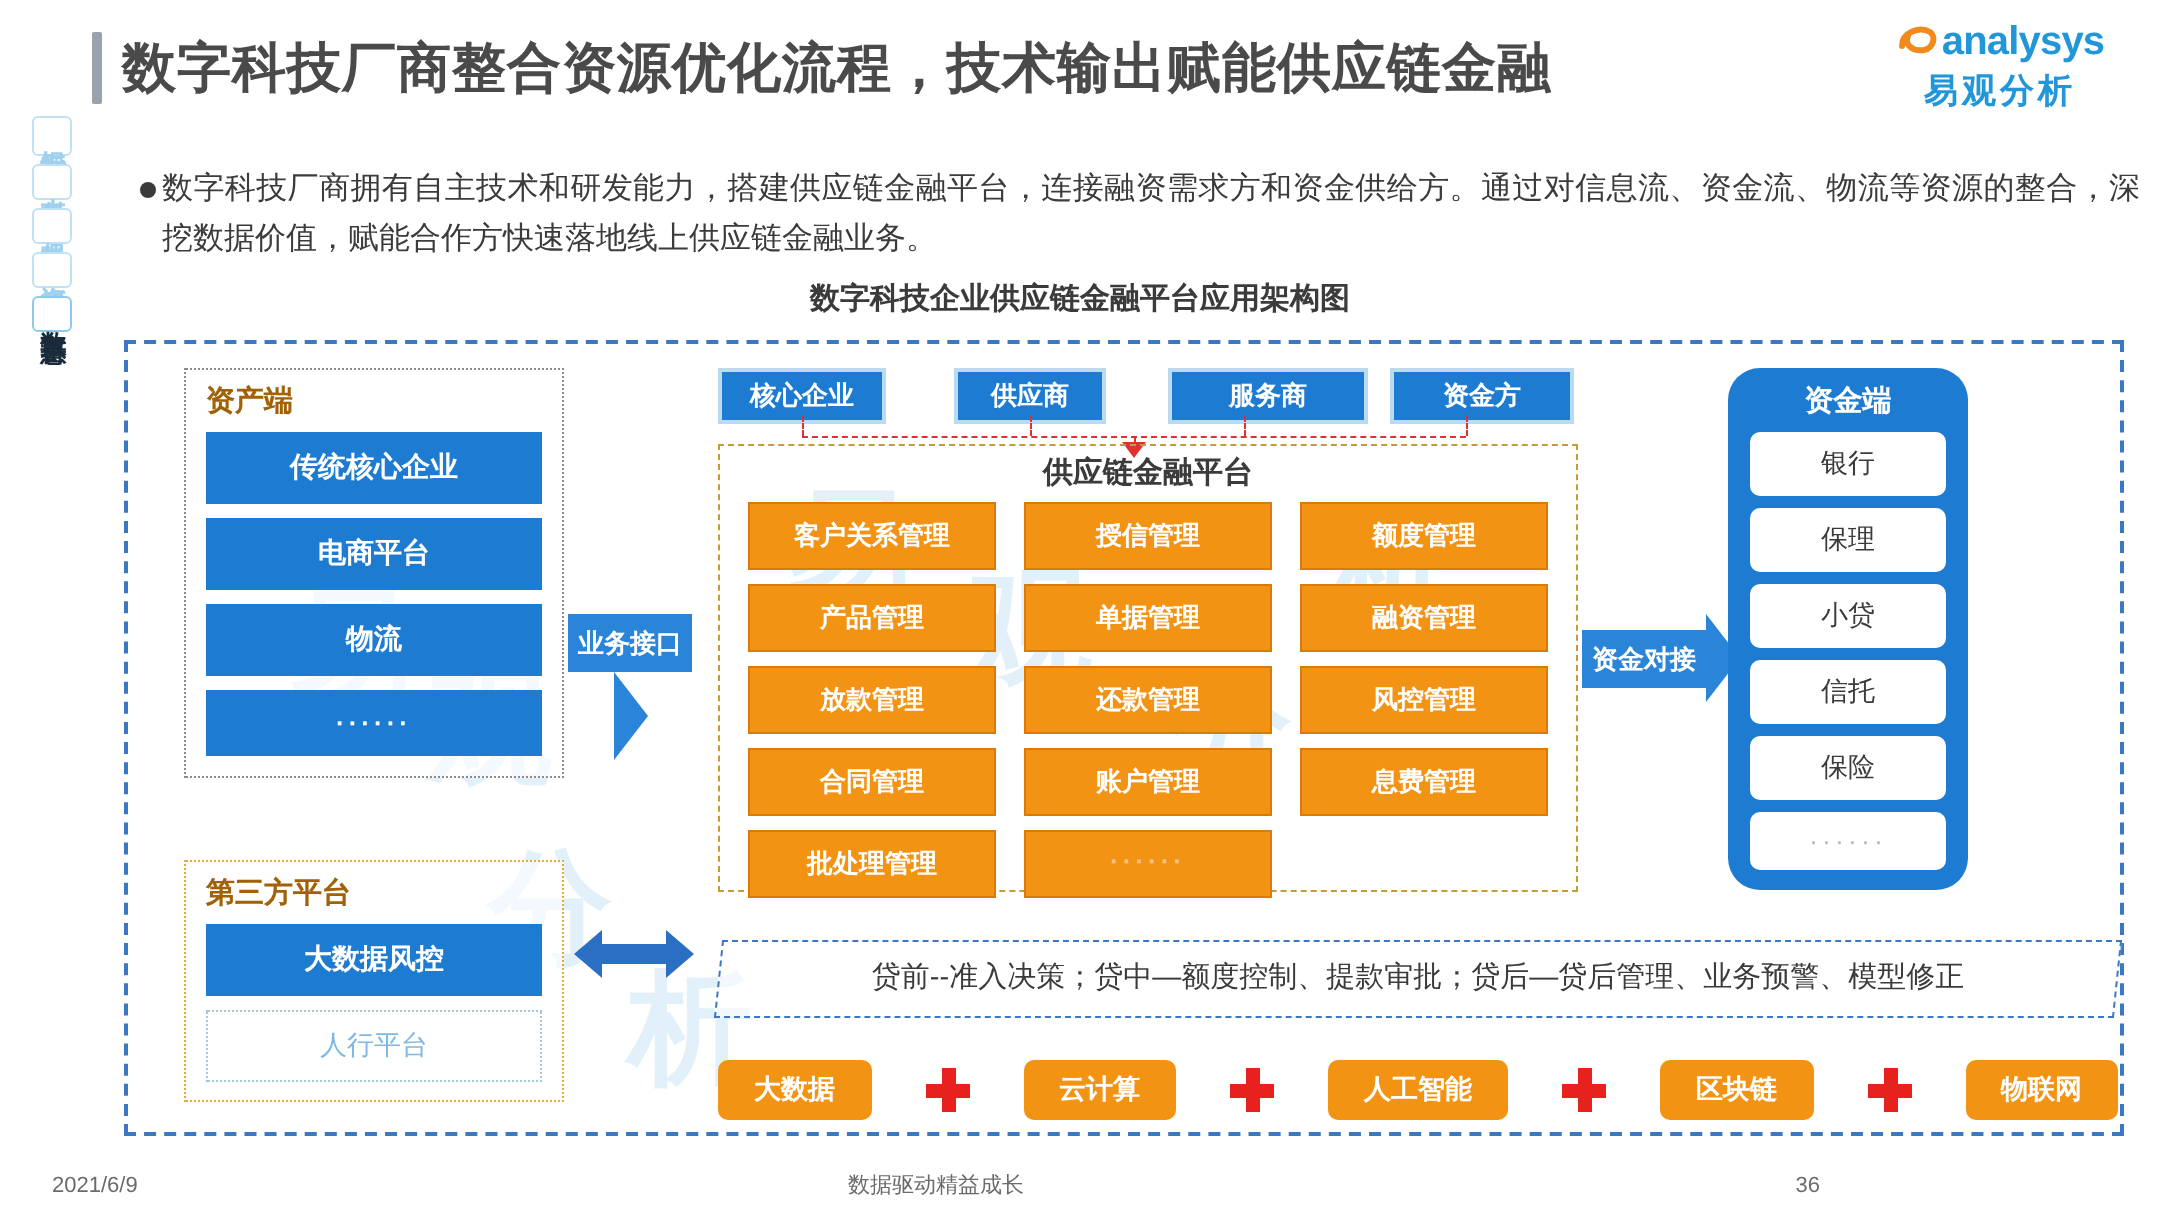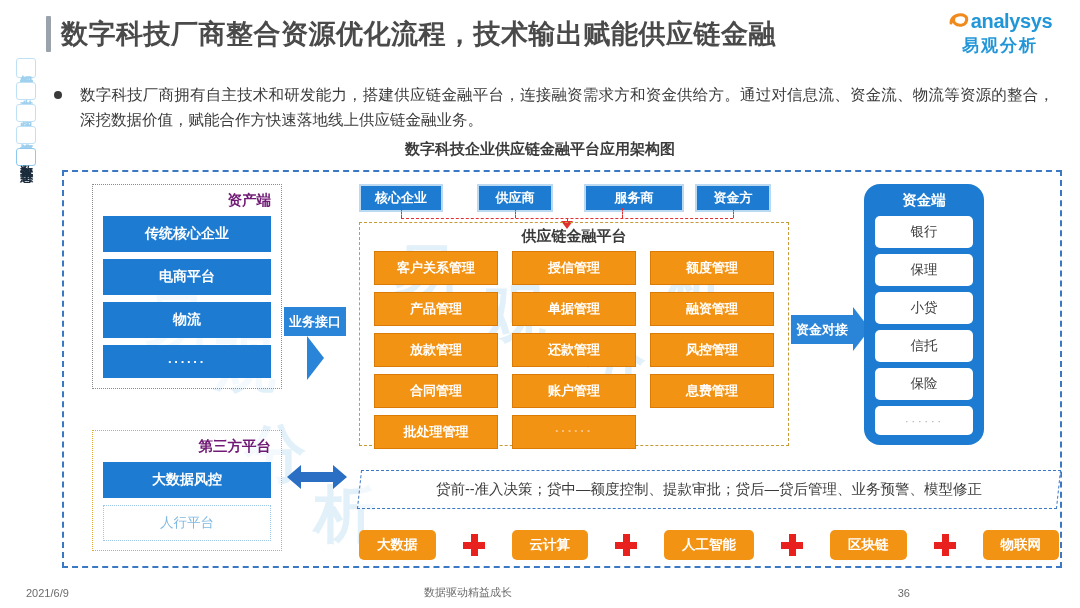--- a/index.html
+++ b/index.html
@@ -22,36 +22,36 @@
   .sidenav{position:absolute;left:8px;top:58px;width:36px;display:flex;flex-direction:column;gap:4px;}
   .nav-item{
     border:1.5px solid #bfe1f5;border-radius:3px;background:#fff;
     padding:6px 2px;text-align:center;font-size:13px;line-height:1.12;
     color:#9fd0ee;font-weight:600;writing-mode:vertical-rl;text-orientation:upright;
     margin:0 auto;letter-spacing:1px;
   }
   .nav-item.active{color:#1a2b3c;border-color:#8ecaf0;font-weight:bold;}
 
   
-  .bullet-wrap{position:absolute;left:54px;top:82px;width:1000px;display:flex;gap:18px;}
+  .bullet-wrap{position:absolute;left:70px;top:82px;width:1000px;display:flex;gap:3px;}
   .bullet-dot{width:8px;height:8px;border-radius:50%;background:#3a3a3a;margin-top:9px;flex:0 0 8px;}
   .bullet-text{font-size:15.5px;line-height:1.62;color:#3b3b3b;text-align:justify;}
   .subtitle{position:absolute;left:0;top:140px;width:1080px;text-align:center;font-size:15px;font-weight:bold;color:#3b3b3b;}
 
   
   .diagram{
     position:absolute;left:62px;top:170px;width:1000px;height:398px;
     border:2px dashed #3b78c3;box-sizing:border-box;
   }
   .wm{position:absolute;inset:0;pointer-events:none;overflow:hidden;}
   .wm span{position:absolute;color:#d9ecf8;font-size:62px;font-weight:bold;opacity:.75;}
 
   
   .asset-box{position:absolute;left:28px;top:12px;width:190px;border:1.5px dotted #8c8c8c;box-sizing:border-box;padding:6px 10px 10px;background:rgba(255,255,255,.6);}
-  .box-head{text-align:right;font-size:14.5px;font-weight:bold;color:#701a75;margin-bottom:6px;}
+  .box-head{text-align:left;font-size:14.5px;font-weight:bold;color:#a16207;margin-bottom:6px;}
   .blue-row{background:#1d7cd1;color:#fff;font-size:14px;font-weight:bold;text-align:center;padding:9px 0;margin-bottom:7px;}
   .blue-row:last-child{margin-bottom:0;}
   .dots{letter-spacing:2px;font-size:13px;}
 
   .third-box{position:absolute;left:28px;top:258px;width:190px;border:1.5px dotted #e3a93a;box-sizing:border-box;padding:6px 10px 9px;background:rgba(255,255,255,.6);}
   .ghost-row{border:1px dotted #9fc7e8;color:#7fb8e0;background:#fff;font-size:13.5px;text-align:center;padding:8px 0;margin-top:7px;}
 
   
   .arrow-right{position:absolute;display:flex;align-items:center;}
   .arr-body{background:#2a84d8;color:#fff;font-size:13px;font-weight:bold;padding:8px 5px;white-space:nowrap;line-height:1;}
@@ -173,21 +173,21 @@
 
   <div class="arrow-right" style="left:727px;top:135px;">
     <div class="arr-body">资金对接</div>
     <div class="arr-head"></div>
   </div>
 
   <div class="tag-row">
     <div class="tagbtn" style="left:0;width:84px;">核心企业</div>
     <div class="tagbtn" style="left:118px;width:76px;">供应商</div>
     <div class="tagbtn" style="left:225px;width:100px;">服务商</div>
-    <div class="tagbtn" style="left:336px;width:76px;">资金方</div>
+    <div class="tagbtn" style="left:336px;width:92px;">资金方</div>
 
     <div class="redvert" style="left:42px;top:24px;height:10px;"></div>
     <div class="redvert" style="left:156px;top:24px;height:10px;"></div>
     <div class="redvert" style="left:263px;top:24px;height:10px;"></div>
     <div class="redvert" style="left:374px;top:24px;height:10px;"></div>
     <div class="redline" style="left:42px;top:34px;width:332px;"></div>
     <div class="redvert" style="left:208px;top:34px;height:4px;"></div>
     <div class="redarrow" style="left:202px;top:37px;"></div>
   </div>
 

